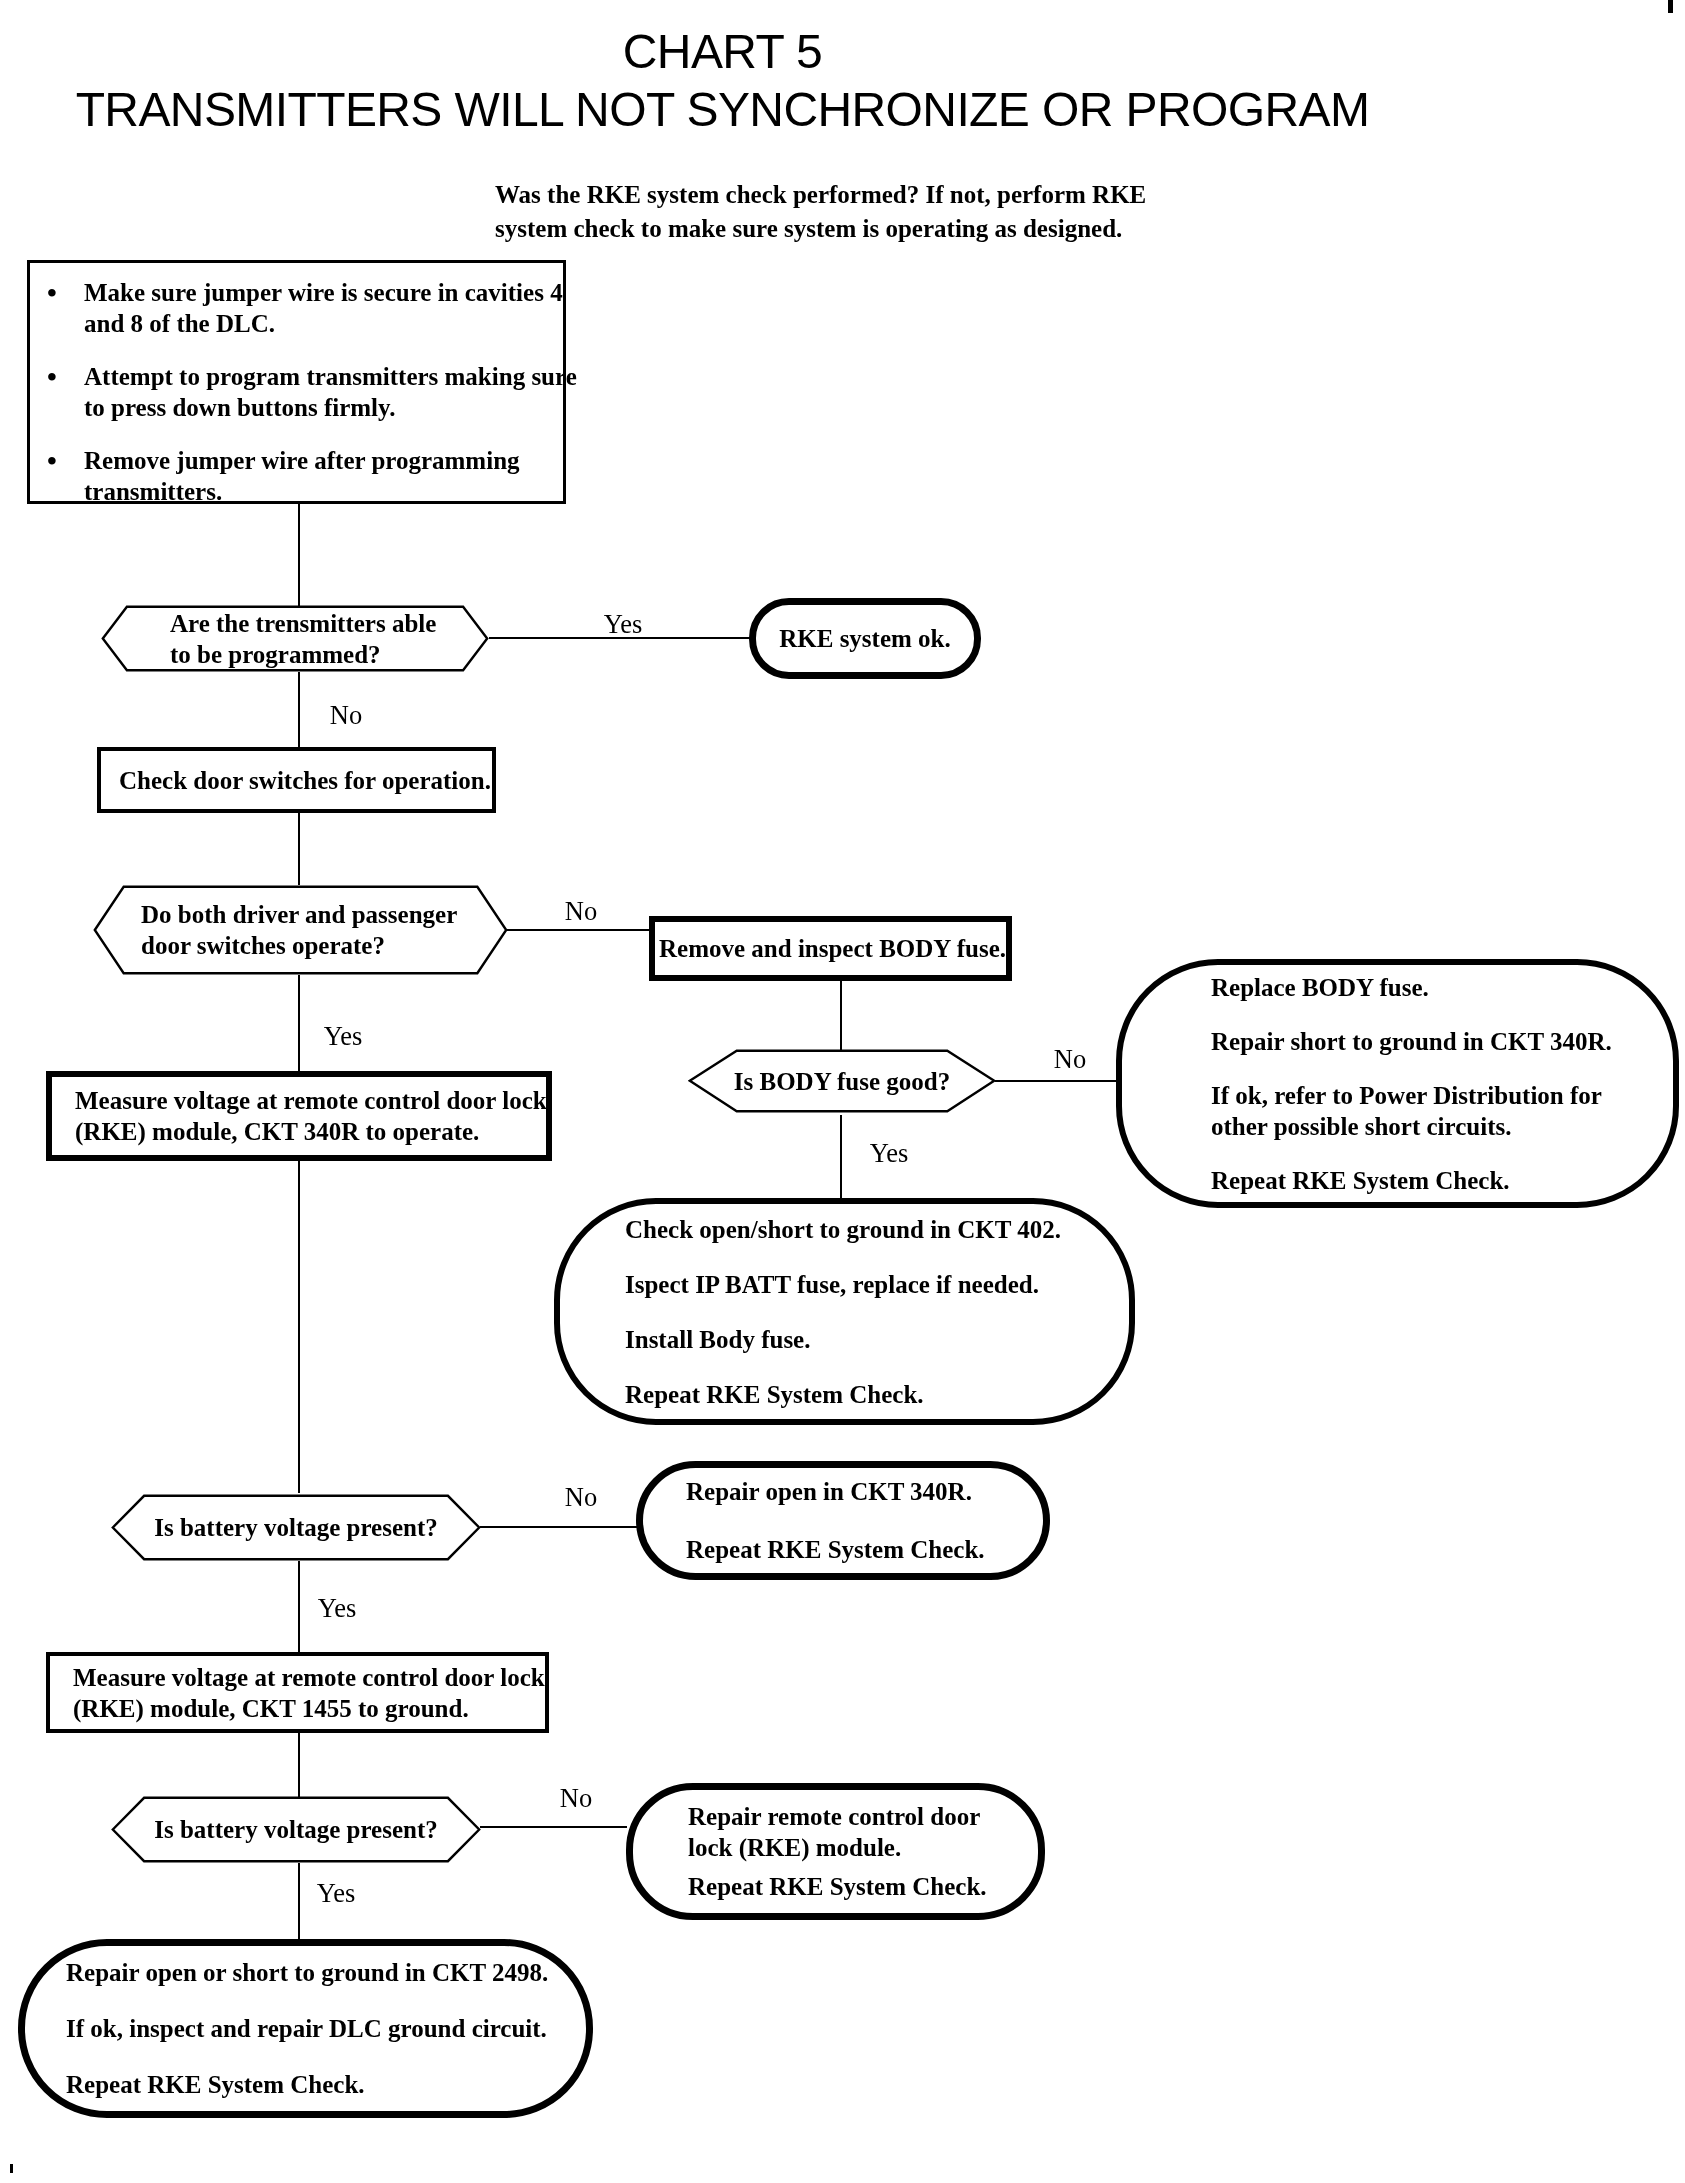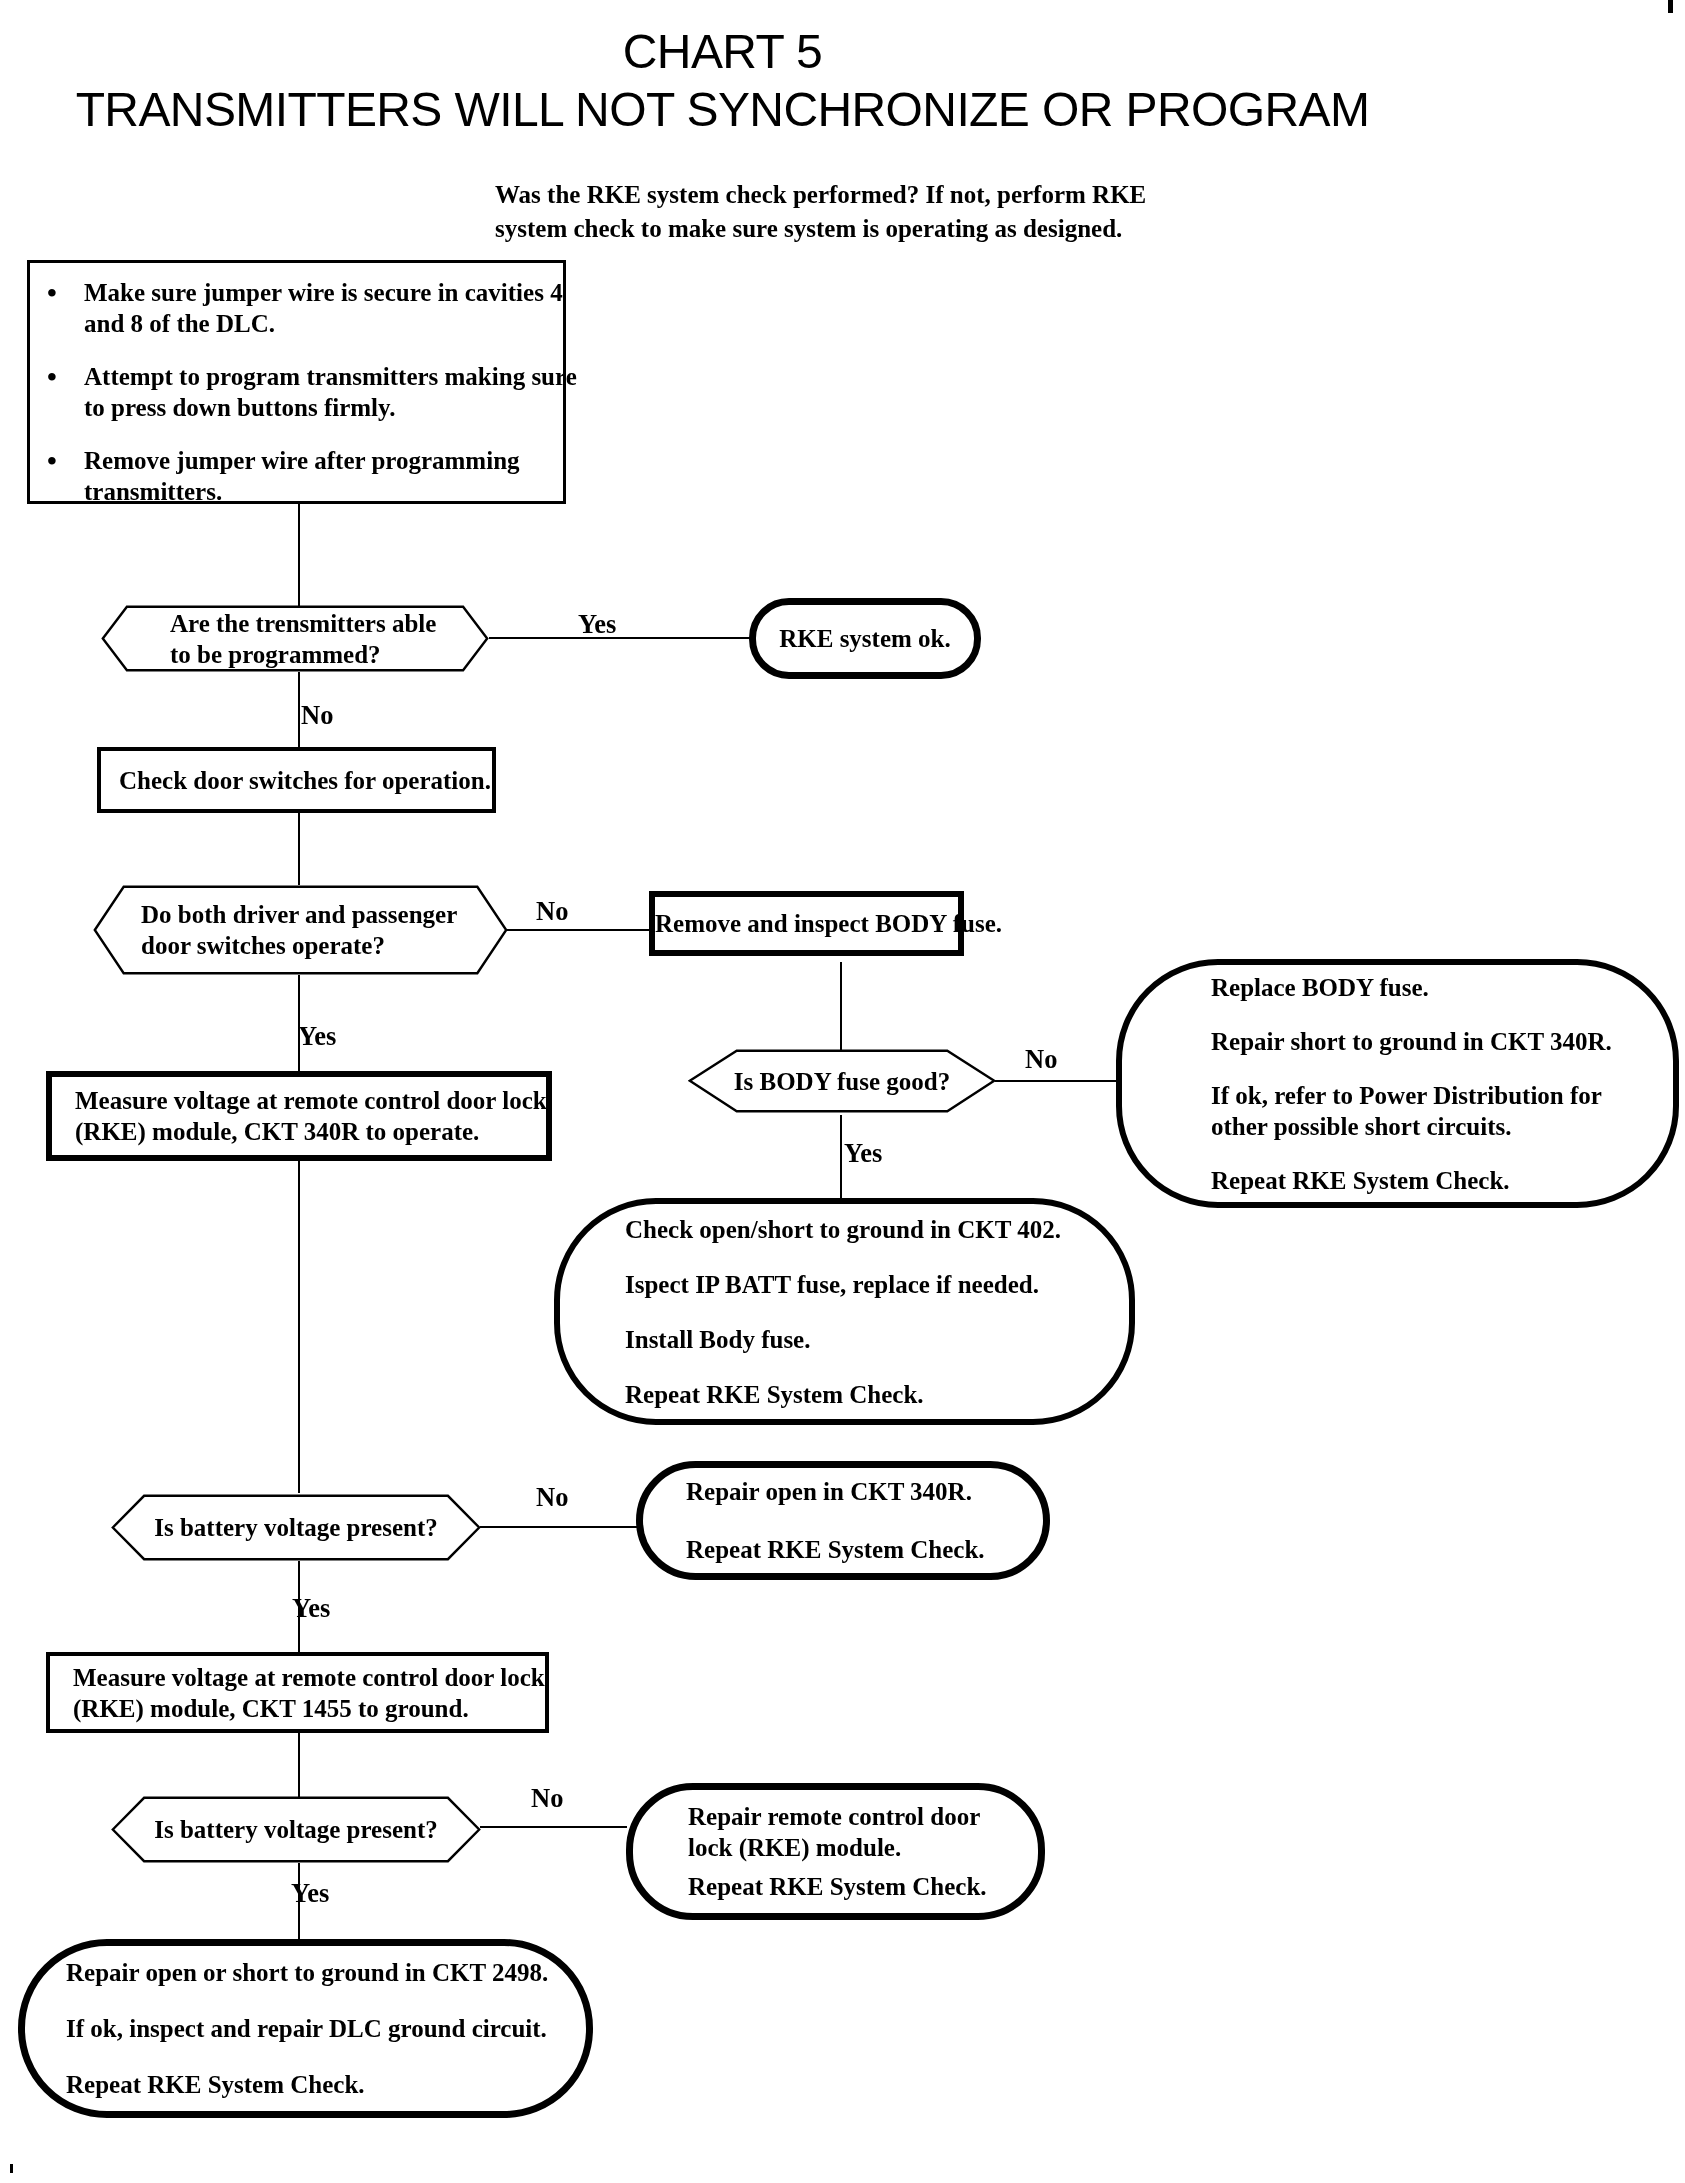--- a/index.html
+++ b/index.html
@@ -21,21 +21,21 @@
   
   .ntext{font-weight:bold;font-size:25px;line-height:31px;white-space:nowrap;}
   
   .box{position:absolute;background:#fff;box-sizing:border-box;
        display:flex;flex-direction:column;justify-content:center;}
   .b-bullets{left:27px;top:260px;width:539px;height:244px;border:3.6px solid #000;
              justify-content:flex-start;padding:14.4px 0 0 17px;gap:21.7px;}
   .bullet-item{display:flex;flex-direction:row;align-items:flex-start;}
   .bullet-glyph{width:37px;font-weight:bold;font-size:28px;line-height:31px;flex:0 0 37px;}
   .r-checkdoor{left:97px;top:747px;width:399px;height:66px;border:4.8px solid #000;padding-left:18px;}
-  .r-removefuse{left:649px;top:891px;width:315px;height:65px;border:6px solid #000;align-items:flex-start;}
+  .r-removefuse{left:649px;top:916px;width:363px;height:65px;border:6px solid #000;align-items:flex-end;}
   .r-measure340{left:46px;top:1071px;width:506px;height:90px;border:6px solid #000;padding-left:23px;}
   .r-measure1455{left:46px;top:1652px;width:503px;height:81px;border:4.8px solid #000;padding-left:23px;}
   .stadium{left:749px;top:598px;width:232px;height:81px;border:7.2px solid #000;
            border-radius:40px;align-items:center;}
   .round-big{left:1116px;top:959px;width:563px;height:249px;border:6px solid #000;
              border-radius:102px;padding-left:89px;gap:23px;}
   .round-mid{left:554px;top:1198px;width:581px;height:227px;border:6px solid #000;
              border-radius:102px;padding-left:65px;gap:24px;}
   .round-repair340{left:636px;top:1461px;width:414px;height:119px;border:7.8px solid #000;
              border-radius:63px;padding-left:43px;gap:26.5px;}
@@ -45,22 +45,22 @@
              border-radius:89px;padding-left:41px;gap:25px;}
   
   .hex{position:absolute;display:flex;flex-direction:column;justify-content:center;}
   .hex svg{position:absolute;left:0;top:0;width:100%;height:100%;}
   .hex .ntext{position:relative;}
   .hex-center{text-align:center;}
   
   .vline{position:absolute;width:2.4px;background:#000;}
   .hline{position:absolute;height:2.4px;background:#000;}
   
-  .lbl{position:absolute;width:90px;text-align:left;
-       font-weight:bold;font-size:26.5px;line-height:34px;}
+  .lbl{position:absolute;width:90px;text-align:center;
+       font-weight:normal;font-size:26.5px;line-height:34px;}
   
   .mark{position:absolute;background:#000;}
 </style>
 </head>
 <body>
 
 <div class="chart-header">
   <div>CHART 5</div>
   <div>TRANSMITTERS WILL NOT SYNCHRONIZE OR PROGRAM</div>
 </div>

